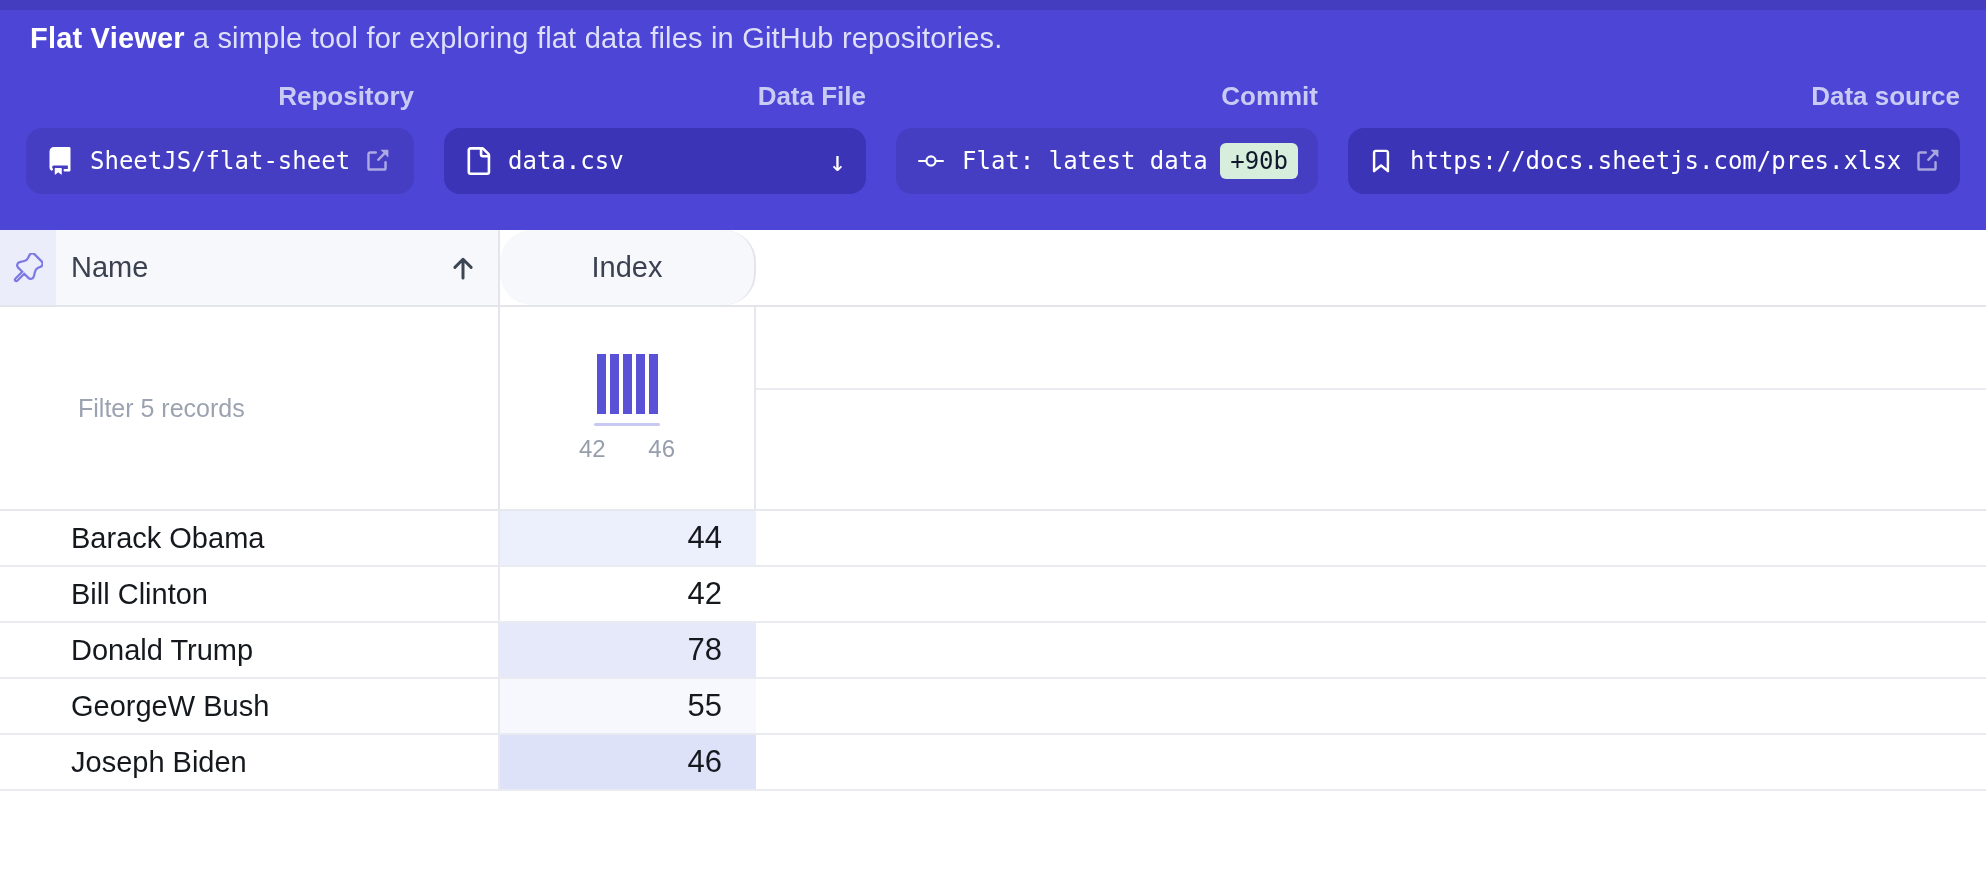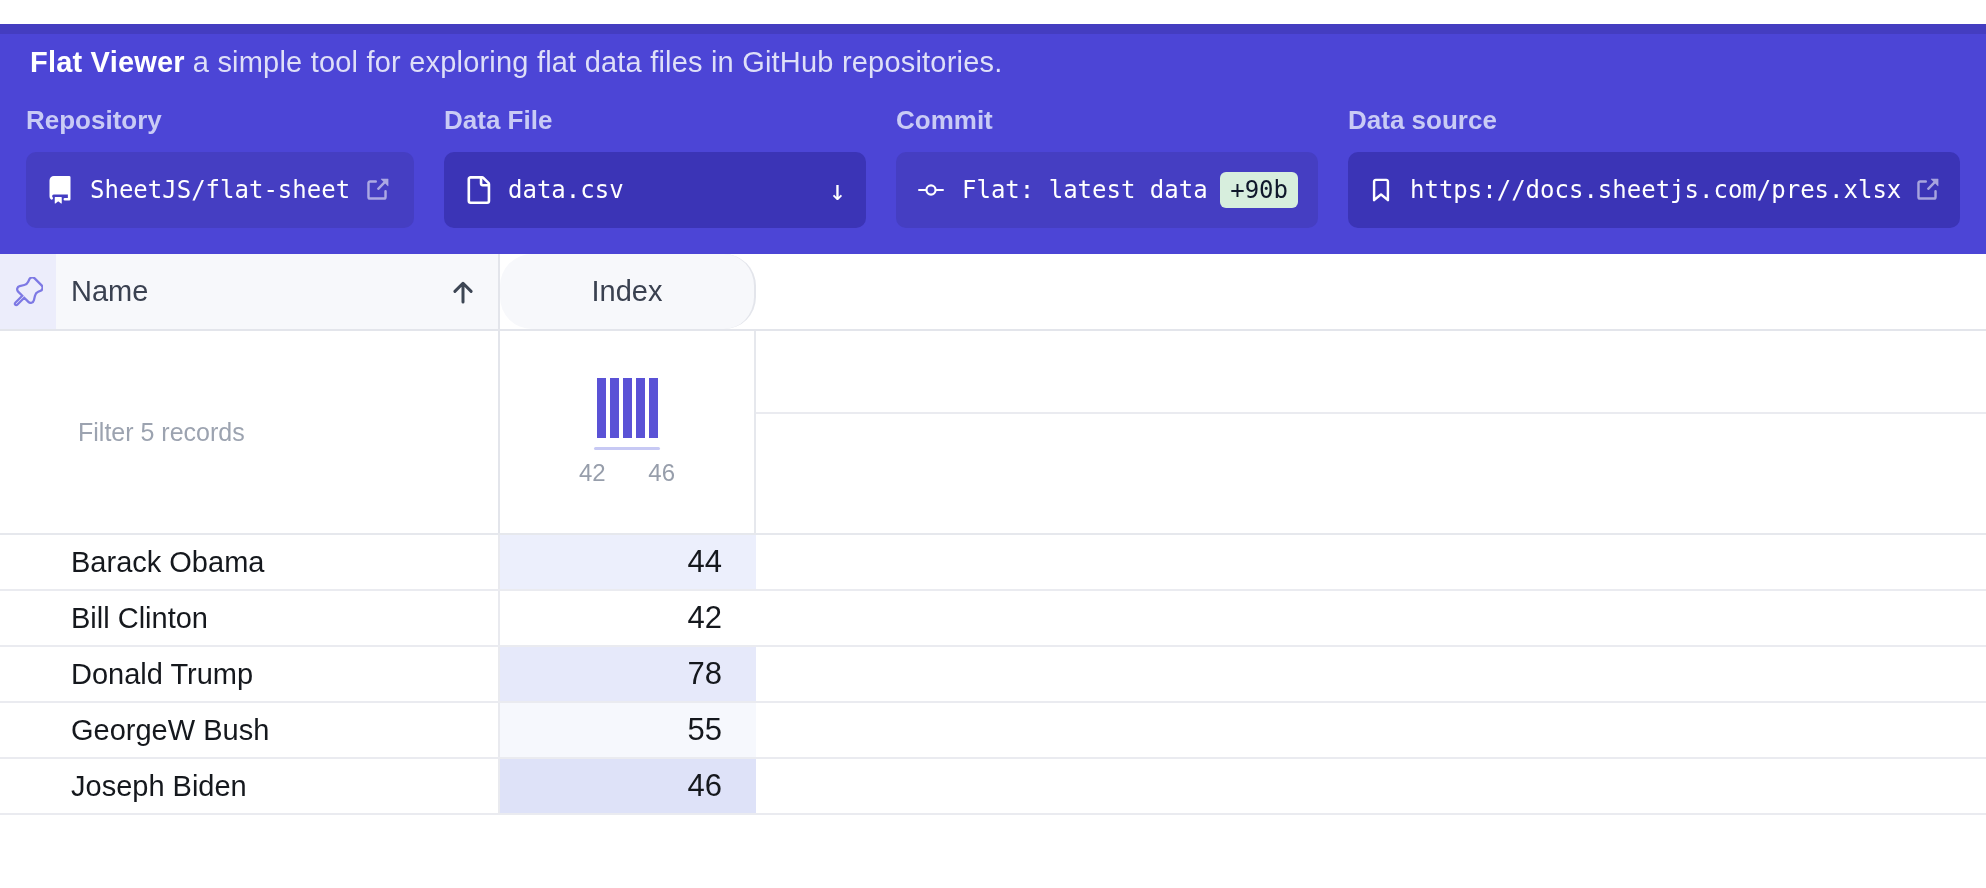--- a/index.html
+++ b/index.html
@@ -3,25 +3,25 @@
 <meta charset="utf-8">
 <style>
   * { margin:0; padding:0; box-sizing:border-box; }
   html,body { width:1986px; height:888px; background:#fff; overflow:hidden;
               font-family:"Liberation Sans","DejaVu Sans",sans-serif; }
   .mono { font-family:"DejaVu Sans Mono","Liberation Mono",monospace; }
 
   
   .app-header { width:1986px; height:230px; background:#4C45D6; position:relative; }
   .top-strip { position:absolute; top:0; left:0; right:0; height:10px; background:rgba(0,0,0,0.10); }
-  .title-row { padding:22px 0 0 30px; font-size:29px; color:#DEDFF8; letter-spacing:0.2px;margin-top:24px; }
+  .title-row { padding:22px 0 0 30px; font-size:29px; color:#DEDFF8; letter-spacing:0.2px; }
   .title-row b { color:#FFFFFF; font-weight:700; margin-right:8px; }
   .controls { display:flex; gap:30px; padding:0 26px; margin-top:26px; }
-  .control-label { font-size:26px; font-weight:600; color:#C9CBF5; margin-bottom:16px; }
-  .control-button { height:76px; border-radius:10px; display:flex; align-items:center;
+  .control-label { font-size:26px; font-weight:600; color:#C9CBF5; margin-bottom:16px;text-align:right; }
+  .control-button { height:66px; border-radius:16px; display:flex; align-items:center;
                     padding:10px 20px; color:#fff; font-size:24px; cursor:pointer; }
   .btn-tone   { background:#453EC2; }
   .select-tone{ background:#3B34B6; }
   .c-repo   { width:388px; }
   .c-file   { width:422px; }
   .c-commit { width:422px; }
   .c-source { width:612px; }
   .control-button svg { flex:0 0 auto; }
   .control-button .lead-icon { margin-right:16px; }
   .ext-icon { margin-left:14px; opacity:0.65; }

